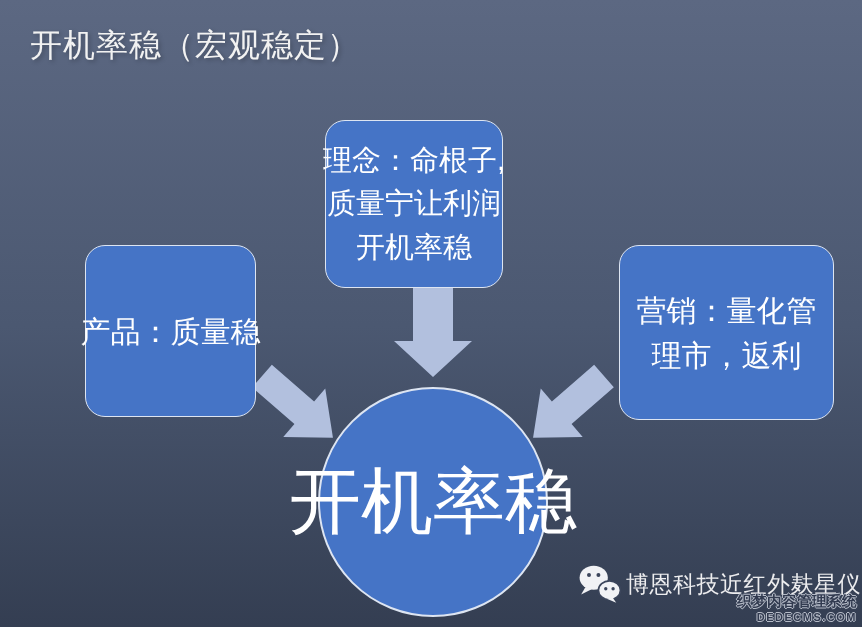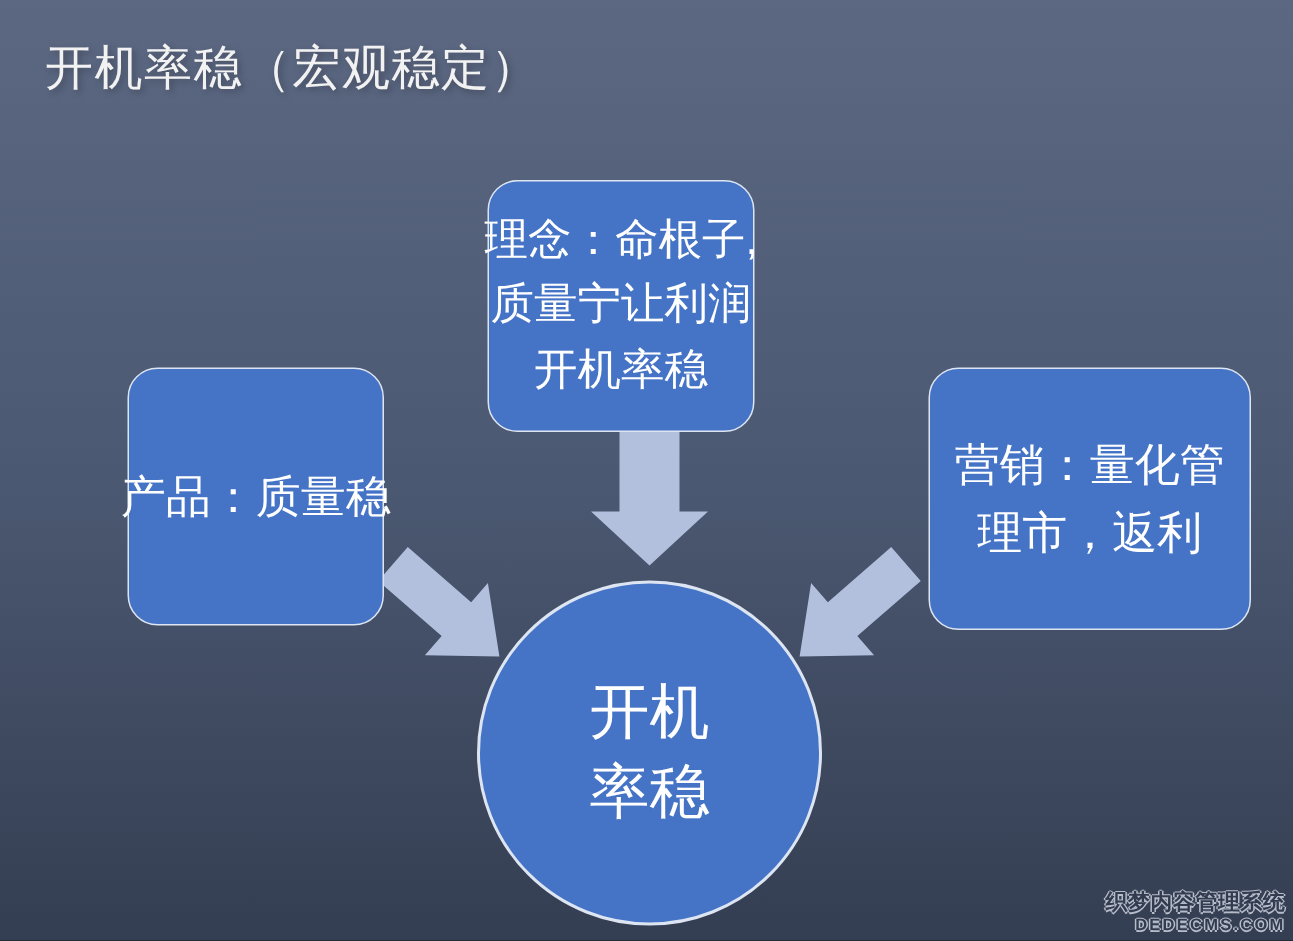--- a/index.html
+++ b/index.html
@@ -70,25 +70,25 @@
 
   .center-circle {
     position: absolute;
     z-index: 3;
     left: 318px; top: 387px;
     width: 230px; height: 230px;
     border-radius: 50%;
     background: var(--node-fill);
     border: 2px solid var(--node-border);
     display: flex;
-    flex-direction: column;
+    flex-direction: row;
     align-items: center;
     justify-content: center;
     color: var(--node-text);
-    font-size: 40px;
+    font-size: 72px;
     line-height: 1.32;
     text-align: center;
   }
   .center-circle .line { white-space: nowrap; }
 
   .footer-brand {
     position: absolute;
     z-index: 4;
     left: 578px; top: 562px;
     display: flex;
@@ -141,19 +141,34 @@
   <div class="node-box box-marketing">
     <div class="line">营销：量化管</div>
     <div class="line">理市，返利</div>
   </div>
 
   <div class="center-circle">
     <div class="line">开机</div>
     <div class="line">率稳</div>
   </div>
 
+  <div class="footer-brand">
+    <svg class="wechat-icon" viewBox="0 0 42 40">
+
+      <ellipse cx="15" cy="14" rx="13.5" ry="11.5" fill="#f1f2f5"></ellipse>
+      <path d="M7,23 L3,30 L13,25 Z" fill="#f1f2f5"></path>
+      <circle cx="10.5" cy="11.5" r="1.9" fill="#3b455b"></circle>
+      <circle cx="19.5" cy="11.5" r="1.9" fill="#3b455b"></circle>
+
+      <ellipse cx="30" cy="26" rx="10.5" ry="9" fill="#f1f2f5" stroke="#3b455b" stroke-width="1.6"></ellipse>
+      <path d="M33,33 L36.5,38 L27.5,34 Z" fill="#f1f2f5"></path>
+      <circle cx="26.5" cy="24.5" r="1.6" fill="#3b455b"></circle>
+      <circle cx="33.5" cy="24.5" r="1.6" fill="#3b455b"></circle>
+    </svg>
+    <span class="brand-text">博恩科技近红外麸星仪</span>
+  </div>
 
   <div class="watermark">
     <div class="wm-line1">织梦内容管理系统</div>
     <div class="wm-line2">DEDECMS.COM</div>
   </div>
 
 </div>
 
 </body></html>

